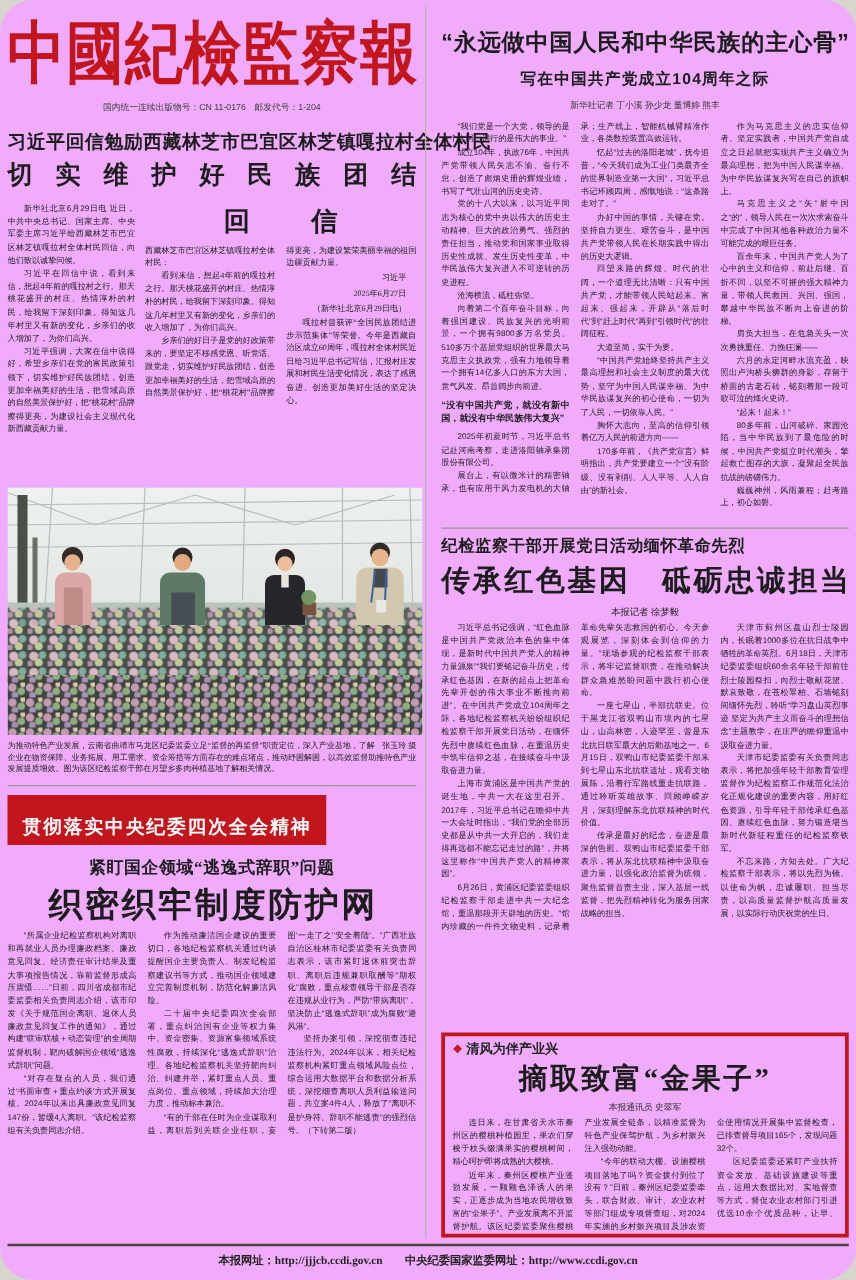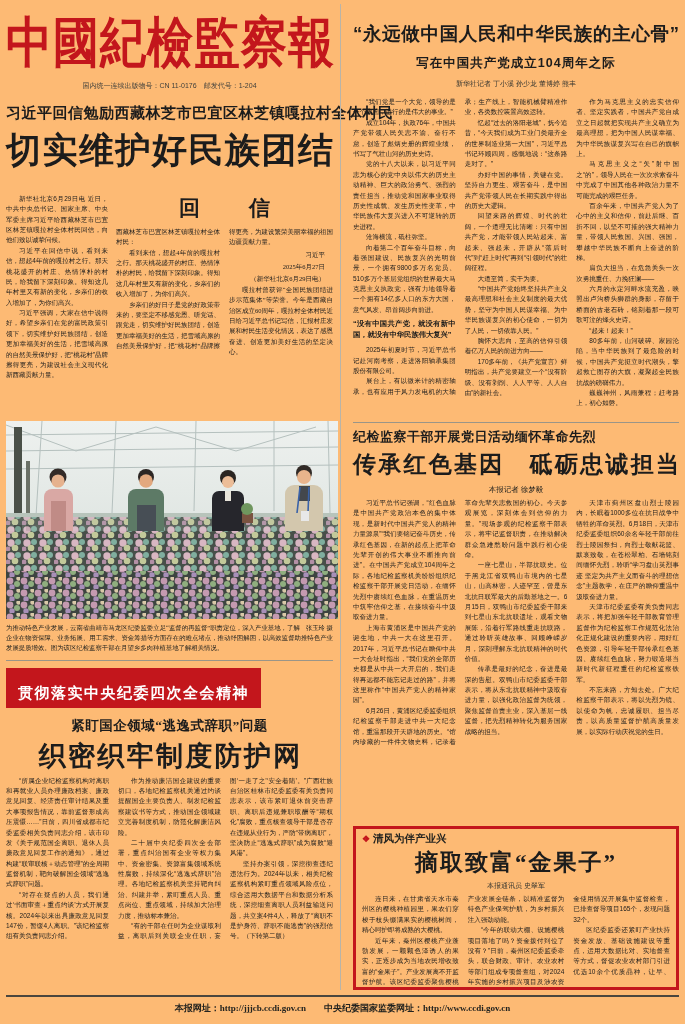--- a/index.html
+++ b/index.html
@@ -1,17 +1,17 @@
 <!DOCTYPE html>
 <html><head>
 <meta charset="utf-8">
 <style>
   html,body{margin:0;padding:0;background:#d8d5cc;}
-  .page{width:685px;height:1024px;margin:0 auto;background:#fdba74;box-sizing:border-box;
-        padding:4px 6px 0;font-family:"Liberation Sans",sans-serif;color:#1c1c1c;overflow:hidden;position:relative;}
+  .page{width:685px;height:1024px;margin:0 auto;background:#f0abfc;box-sizing:border-box;
+        padding:4px 6px 0;font-family:"Liberation Sans",sans-serif;color:#1c1c1c;overflow:hidden;position:relative;border-radius:26px;}
   .main{display:flex;}
   .left{width:334px;flex:none;padding-right:7px;box-sizing:border-box;}
   .right{flex:1;border-left:1px solid #b9b4a8;padding-left:12px;box-sizing:border-box;min-width:0;}
 
   
   .mast-title{font-family:"Liberation Serif",serif;font-weight:900;color:#c3161c;font-size:46px;
         text-align:center;height:74px;line-height:66px;transform:scaleY(1.18);transform-origin:top center;
         letter-spacing:1px;white-space:nowrap;}
   .mast-sup{color:#c3161c;font-size:9px;text-align:center;font-weight:bold;letter-spacing:.5px;margin-top:2px;}
   .dateline{display:flex;justify-content:space-between;border-top:1.5px solid #3d3a34;border-bottom:1.5px solid #3d3a34;
@@ -20,22 +20,22 @@
 
   
   .para{margin:0;text-indent:2em;line-height:1.6;}
   .flow-subhead{margin:4px 0;text-indent:0;font-weight:bold;font-size:7.3px;line-height:1.5;}
   .sig-line{margin:2px 0 0;text-indent:0;text-align:right;padding-right:8px;line-height:1.6;}
   .no-indent{margin:0;text-indent:0;line-height:1.6;}
   .cols{text-align:justify;overflow:hidden;}
 
   
   .l-kicker{font-size:15px;font-weight:900;text-align:center;margin-top:13px;letter-spacing:.5px;white-space:nowrap;}
-  .l-head{font-size:35px;font-weight:900;line-height:1.28;text-align:justify;text-align-last:justify;margin-top:5px;}
-  .letter-sec{display:flex;margin-top:21px;height:222px;overflow:hidden;}
+  .l-head{font-size:20px;font-weight:900;line-height:1.28;text-align:justify;text-align-last:justify;margin-top:5px;}
+  .letter-sec{display:flex;margin-top:9px;height:222px;overflow:hidden;}
   .l-newscol{width:102px;flex:none;font-size:6.5px;text-align:justify;overflow:hidden;}
   .letter-box{flex:1;margin-left:8px;font-family:"Liberation Serif",serif;min-width:0;}
   .letter-title{font-size:21px;font-weight:bold;text-align:center;letter-spacing:14px;text-indent:14px;margin:0 0 5px;}
   .letter-body{column-count:2;column-gap:9px;font-size:6.5px;height:192px;overflow:hidden;text-align:justify;}
 
   
   .photo-wrap{margin-top:5px;line-height:0;}
   .caption{font-size:6.4px;font-family:"Liberation Serif",serif;text-align:justify;margin-top:4px;line-height:1.55;color:#23231f;}
   .credit{float:right;padding-left:6px;}
   .hr{border:none;border-top:1px solid #9a9588;margin:7px 0 0;}

